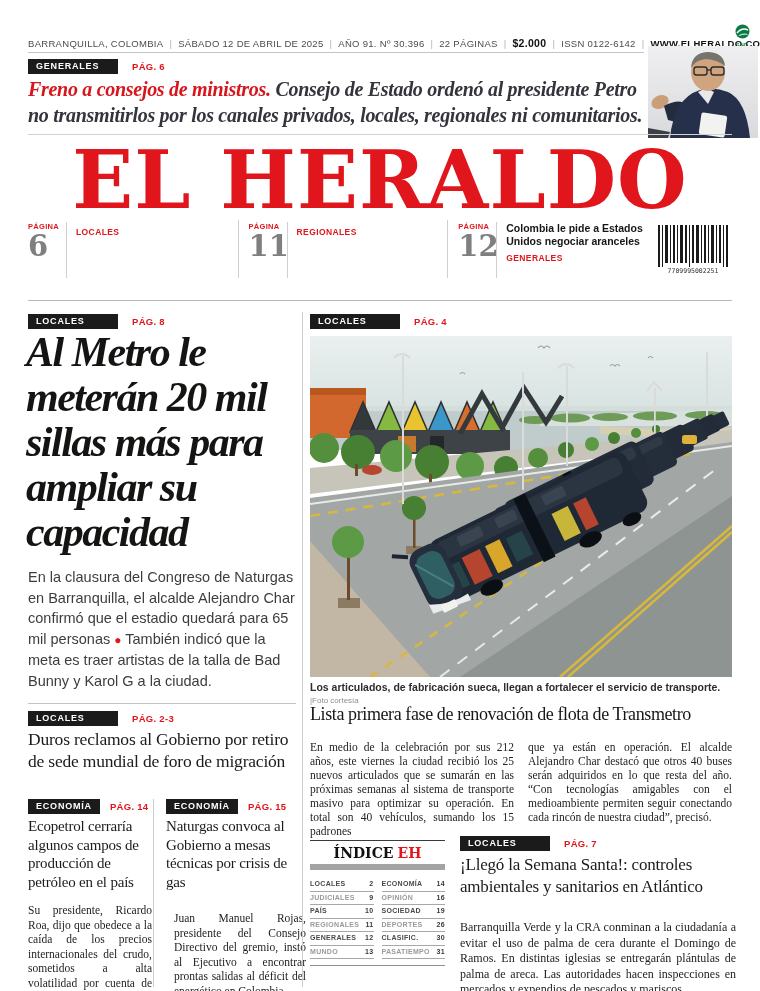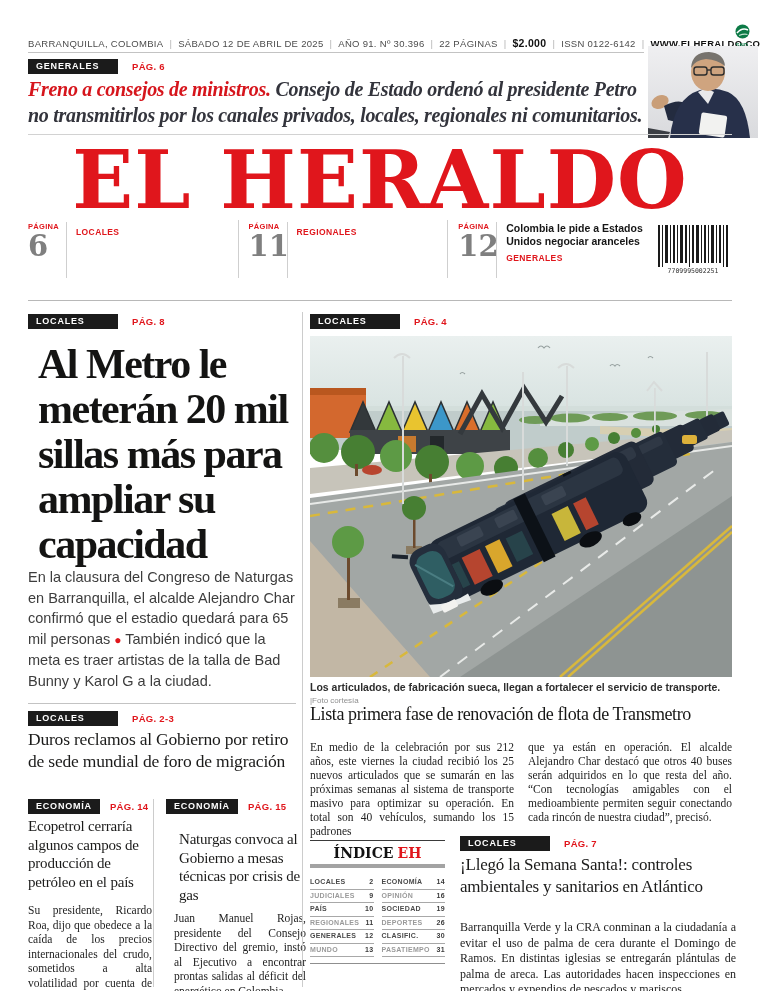--- a/index.html
+++ b/index.html
@@ -66,21 +66,21 @@
   .caption{left:310px;top:681px;width:422px;font-size:10.5px;font-weight:bold;color:#2d2d2d;}
   .caption .credit{font-weight:normal;font-size:8px;color:#8f8f8f;}
   .tm-headline{left:310px;top:702px;width:422px;font-family:"Liberation Serif",serif;
      font-size:18px;line-height:24px;letter-spacing:-.4px;color:#161615;}
   .tm-body{left:310px;top:740px;width:422px;display:flex;gap:14px;}
   .tm-body div{flex:1;font-family:"Liberation Serif",serif;font-size:11.5px;line-height:14px;
      color:#232323;text-align:justify;}
 
   
   .index{left:310px;top:840px;width:135px;}
-  .idx-title{border-top:1px solid #3a3a3a;border-bottom:4px solid #a3a3a3;text-align:center;
+  .idx-title{border-top:1px solid #3a3a3a;border-bottom:6px solid #a3a3a3;text-align:center;
      font-family:"DejaVu Serif",serif;font-weight:bold;font-size:14px;padding:4px 0 3px 0;color:#111;}
   .idx-title .red{color:#e0161c;margin-left:4px;}
   .idx-cols{display:flex;gap:8px;padding-top:8px;border-bottom:1px solid #8f8f8f;padding-bottom:6px;}
   .idx-col{flex:1;}
   .idx-row{display:flex;justify-content:space-between;border-bottom:1px solid #a8a8a8;
      font-size:7px;line-height:12.5px;font-weight:bold;letter-spacing:.3px;color:#4a4a4a;}
   .idx-row:nth-child(even){color:#9a9a9a;}
   .idx-row .num{color:#3a3a3a;}
 
   .ss-headline{left:460px;top:854px;width:276px;font-family:"Liberation Serif",serif;
@@ -199,21 +199,21 @@
         <text x="36" y="50" text-anchor="middle" font-family="DejaVu Sans Mono, monospace" font-size="6.5" fill="#333">7709995002251</text>
       </svg>
     </div>
   </div>
   <div class="rule" style="left:28px;top:300px;width:704px;background:#b8b8b8;"></div>
 
   <div class="kicker" style="left:28px;top:314px;">
     <span class="badge wide">LOCALES</span>
     <span class="pag">PÁG. 8</span>
   </div>
-  <h1 class="abs lead-headline" style="margin:12px;">Al Metro le meterán 20 mil sillas más para ampliar su capacidad</h1>
+  <h1 class="abs lead-headline" style="margin:0;font-style:italic;">Al Metro le meterán 20 mil sillas más para ampliar su capacidad</h1>
   <div class="abs lead-summary">
     <span>En la clausura del Congreso de Naturgas en Barranquilla, el alcalde Alejandro Char confirmó que el estadio quedará para 65 mil personas</span>
     <span class="dot">●</span>
     <span>También indicó que la meta es traer artistas de la talla de Bad Bunny y Karol G a la ciudad.</span>
   </div>
 
   <div class="rule" style="left:28px;top:703px;width:268px;"></div>
   <div class="kicker" style="left:28px;top:711px;">
     <span class="badge wide">LOCALES</span>
     <span class="pag">PÁG. 2-3</span>
@@ -226,21 +226,21 @@
   </div>
   <h3 class="abs econ-headline" style="left:28px;top:817px;width:124px;margin:0;font-weight:normal;">Ecopetrol cerraría algunos campos de producción de petróleo en el país</h3>
   <p class="abs econ-body" style="left:28px;top:903px;width:124px;margin:0;">Su presidente, Ricardo Roa, dijo que obedece a la caída de los precios internacionales del crudo, sometidos a alta volatilidad por cuenta de la guerra comercial.</p>
 
   <div class="vrule" style="left:153px;top:799px;height:188px;"></div>
 
   <div class="kicker" style="left:166px;top:799px;gap:10px;">
     <span class="badge">ECONOMÍA</span>
     <span class="pag">PÁG. 15</span>
   </div>
-  <h3 class="abs econ-headline" style="left:166px;top:817px;width:132px;margin:13px;font-weight:normal;">Naturgas convoca al Gobierno a mesas técnicas por crisis de gas</h3>
+  <h3 class="abs econ-headline" style="left:166px;top:817px;width:132px;margin:0;font-weight:normal;">Naturgas convoca al Gobierno a mesas técnicas por crisis de gas</h3>
   <p class="abs econ-body" style="left:166px;top:903px;width:132px;margin:8px;">Juan Manuel Rojas, presidente del Consejo Directivo del gremio, instó al Ejecutivo a encontrar prontas salidas al déficit del energético en Colombia.</p>
 
   <div class="vrule" style="left:302px;top:312px;height:675px;"></div>
 
   <div class="kicker" style="left:310px;top:314px;">
     <span class="badge wide">LOCALES</span>
     <span class="pag">PÁG. 4</span>
   </div>
 
   <div class="abs photo">

